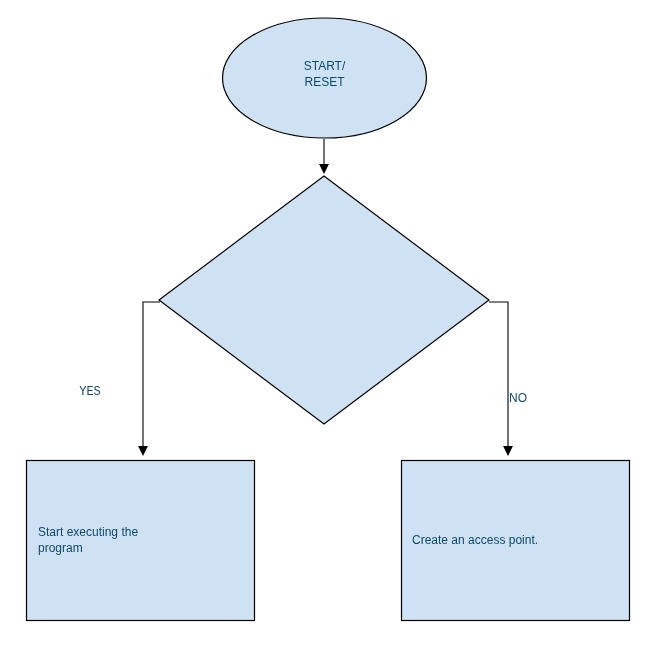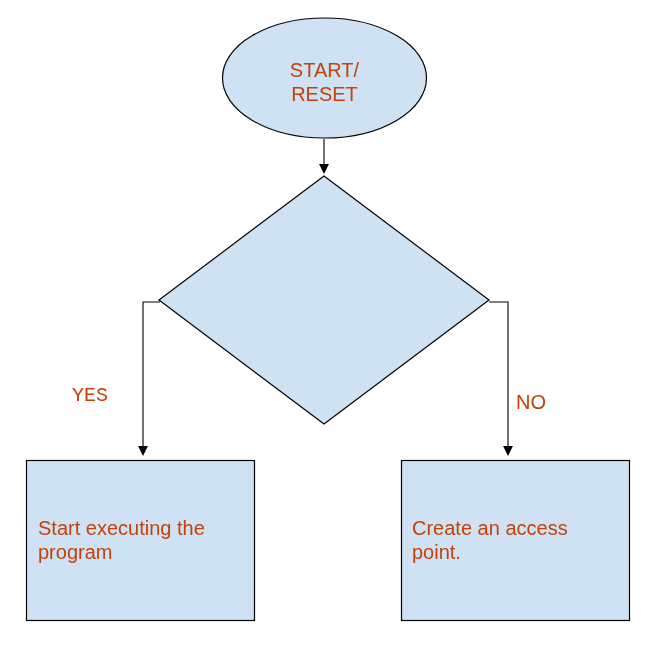--- a/index.html
+++ b/index.html
@@ -25,24 +25,24 @@
     stroke: #000000;
     stroke-width: 1.2;
   }
   .connector {
     stroke: #000000;
     stroke-width: 1.1;
     fill: none;
   }
   .label {
     position: absolute;
-    font-size: 20px;
-    line-height: 24px;
+    font-size: 12px;
+    line-height: 16px;
     white-space: pre-line;
-    color: #c2410c;
+    color: #0c4a6e;
   }
   .center {
     text-align: center;
   }
   .box-label {
     display: flex;
     align-items: center;
     box-sizing: border-box;
   }
 </style>
@@ -72,20 +72,20 @@
 
     <polyline class="connector" points="489,302 508,302 508,454" marker-end="url(#arrow)"></polyline>
   </svg>
 
   <div class="label center" style="left:222px; top:58px; width:205px;">START/
 RESET</div>
 
 
   <div class="label center" style="left:60px; top:384px; width:60px;font-family:Liberation Mono, monospace;">YES</div>
 
-  <div class="label center" style="left:501px; top:390px; width:60px;">NO</div>
+  <div class="label center" style="left:488px; top:390px; width:60px;">NO</div>
 
   <div class="label box-label" style="left:27px; top:460px; width:228px; height:160px; padding-left:11px;">Start executing the
 program</div>
 
   <div class="label box-label" style="left:402px; top:460px; width:211px; height:160px; padding-left:10px;">Create an access point.</div>
 
 </div>
 
 </body></html>

